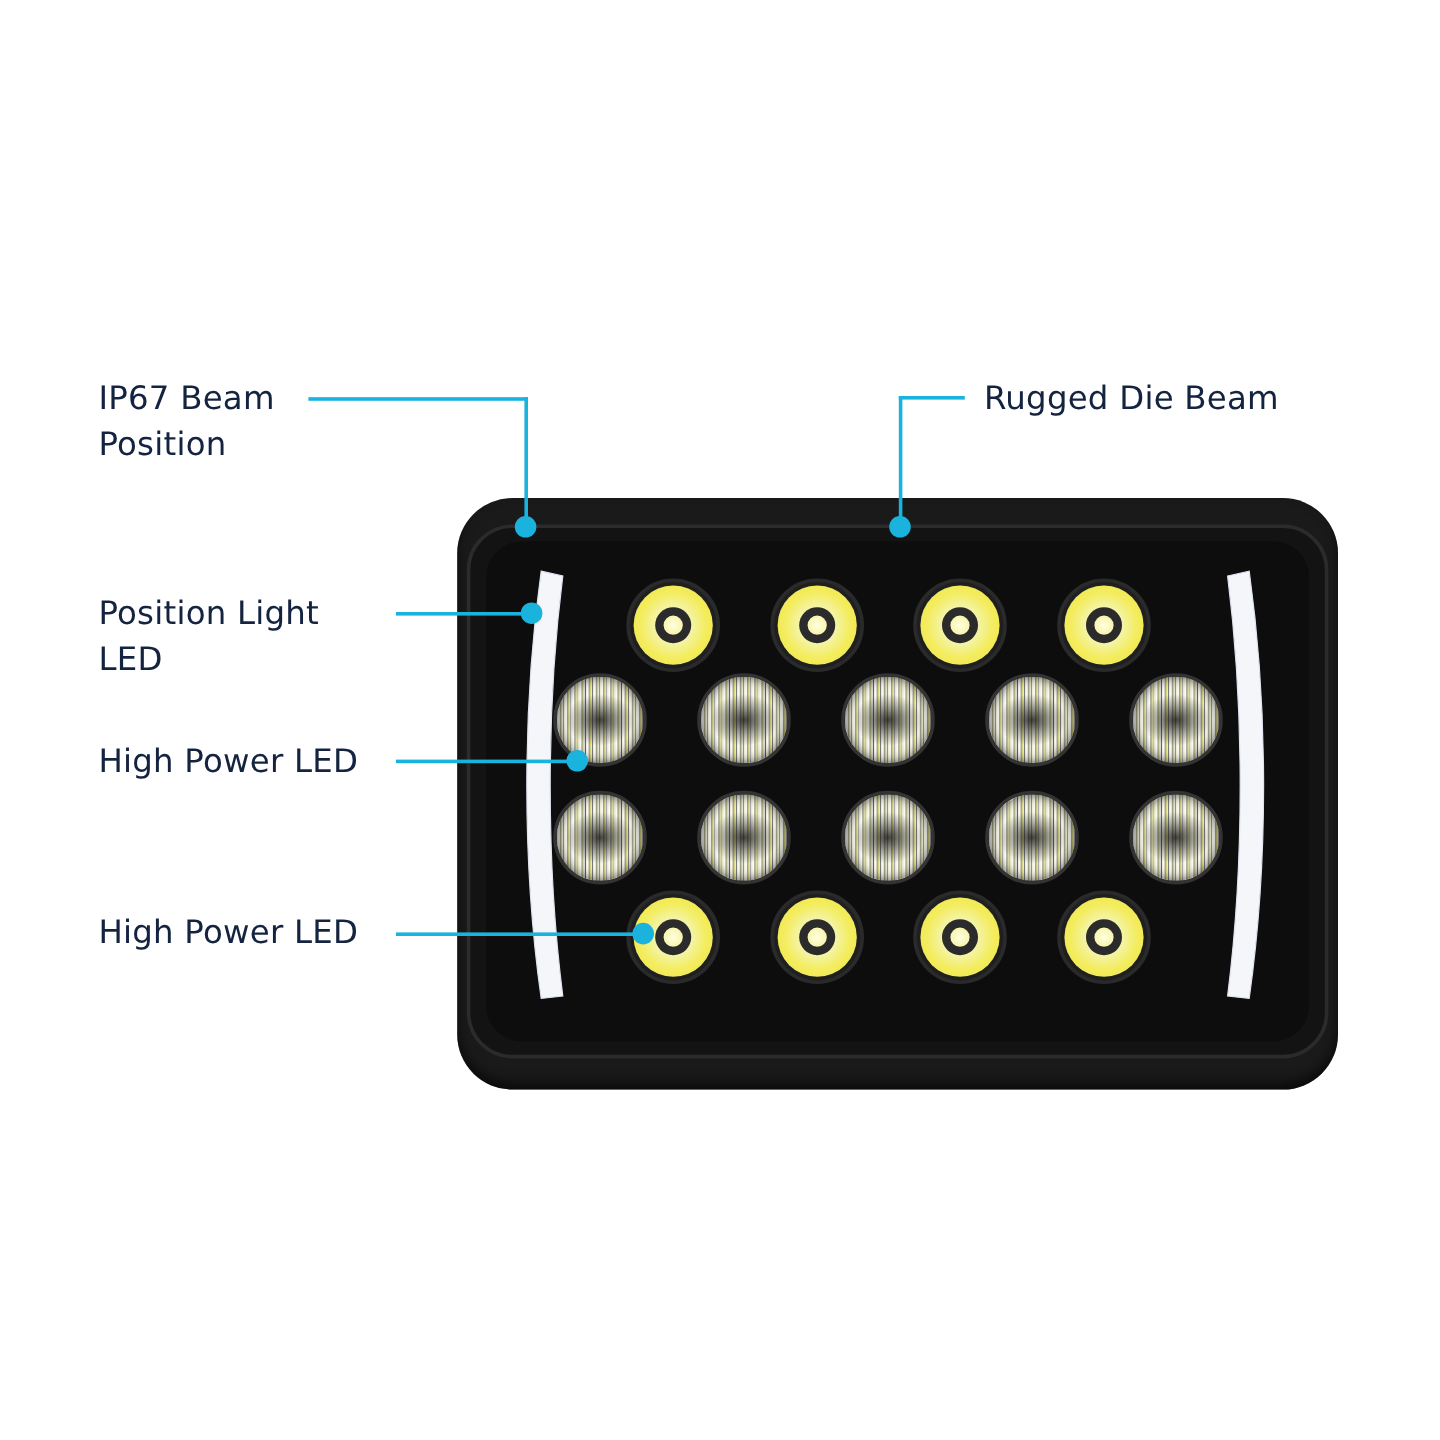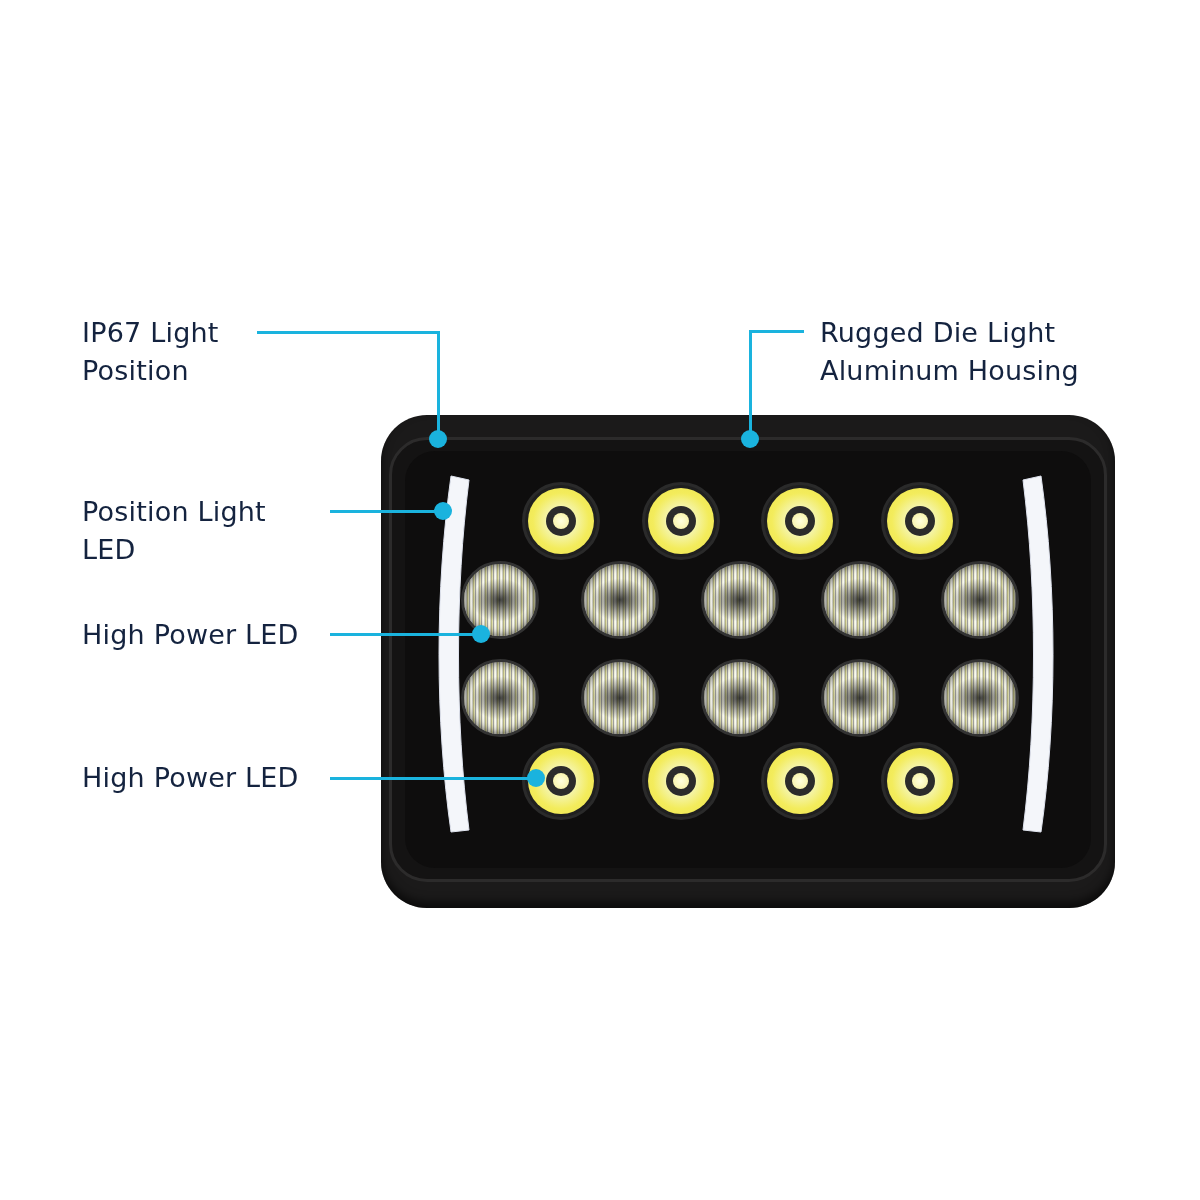--- a/index.html
+++ b/index.html
@@ -18,26 +18,25 @@
   .hb .core i{position:absolute;left:7px;top:7px;width:16px;height:16px;border-radius:50%;background:radial-gradient(circle,#ffffe0,#f6f09a);}
   .lb{position:absolute;width:78px;height:78px;border-radius:50%;background:
       radial-gradient(ellipse 40% 30% at 50% 50%,rgba(20,20,20,.8) 0%,rgba(20,20,20,.3) 60%,transparent 100%),
       repeating-linear-gradient(90deg,#e8e8cf 0px,#fff 2px,#9a9a86 3px,#d9d77a 4px,#e8e8e8 5px,#555 6px);
       border:3px solid #333;box-sizing:border-box;box-shadow:inset 0 0 10px rgba(0,0,0,.7);}
 </style>
 </head>
 <body>
 
 <div class="label" style="left:82px;top:314px;">
-  <span>IP67 Light</span>
+  <span>IP67 Beam</span>
   <span>Position</span>
 </div>
 <div class="label" style="left:820px;top:314px;">
-  <span>Rugged Die Light</span>
-  <span>Aluminum Housing</span>
+  <span>Rugged Die Beam</span>
 </div>
 <div class="label" style="left:82px;top:493px;">
   <span>Position Light</span>
   <span>LED</span>
 </div>
 <div class="label" style="left:82px;top:616px;">
   <span>High Power LED</span>
 </div>
 <div class="label" style="left:82px;top:759px;">
   <span>High Power LED</span>

